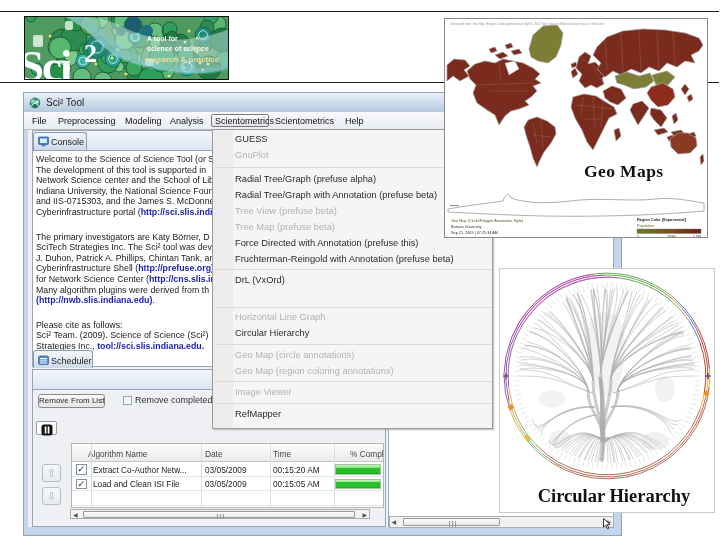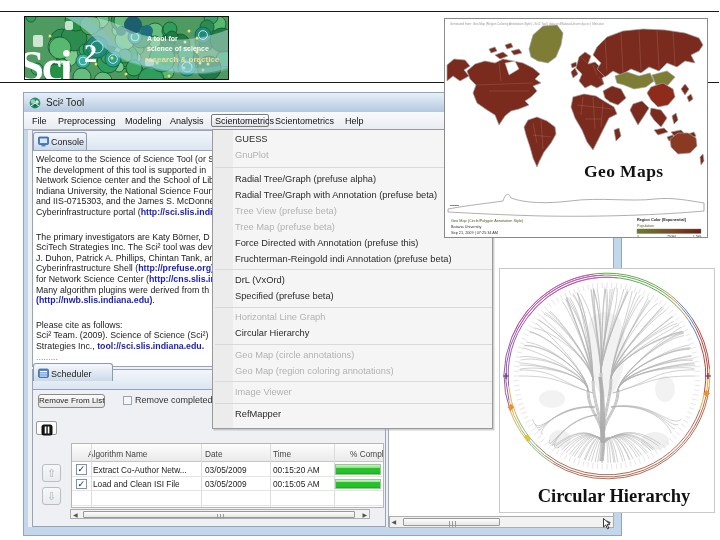--- a/index.html
+++ b/index.html
@@ -17,21 +17,21 @@
 .mb { position:absolute; top:115.5px; font-size:9px; color:#111; }
 #visbtn { left:211px; top:113.5px; width:58px; height:13px; border:1px solid #7a7a7a; border-radius:2px;
   background:linear-gradient(#fefefe,#e0e3e8); }
 #client { left:27.5px; top:130px; width:586px; height:397px; background:#f0f0f0; }
 .tabrow { background:linear-gradient(#f2f6fa,#dce6f1); border:1px solid #93a4bc; border-bottom:none; }
 #contabrow { left:31.5px; top:130px; width:354.5px; height:20px; }
 #conbody { left:31.5px; top:150px; width:354.5px; height:216.5px; background:#fff; border:1px solid #93a4bc; overflow:hidden; }
 .tab { position:absolute; border:1px solid #8a9cb4; border-bottom:none; border-radius:3px 3px 0 0;
   background:linear-gradient(#f6f8fb,#cdd9e8); font-size:9px; color:#222; }
 #contab { left:33px; top:131.5px; width:54px; height:18.5px; }
-#schedtab { left:33px; top:363px; width:80px; height:18px; }
+#schedtab { left:33px; top:350px; width:60px; height:18px; }
 .tabic { position:absolute; left:4px; top:3.5px; }
 .tabtx { position:absolute; left:17px; top:4.5px; }
 #contxt { position:absolute; left:3.5px; top:3px; width:180px; font-size:8.8px; line-height:10.6px; color:#1a1a1a; white-space:nowrap; overflow:hidden; }
 .cl { height:10.6px; }
 .cl.blank { height:14px; }
 .lk { color:#1a1eb2; }
 #schedtabrow { left:31.5px; top:369px; width:354.5px; height:19.5px; }
 #schedbody { left:31.5px; top:388.5px; width:354.5px; height:138.5px; background:#eef0f3; border:1px solid #93a4bc; }
 #rmbtn { left:38px; top:393.5px; width:67px; height:14px; border:1px solid #8a8a8a; border-radius:3px;
   background:linear-gradient(#fbfbfb,#e4e4e4); font-size:8px; color:#222; text-align:center; line-height:12px; white-space:nowrap; }
@@ -299,24 +299,23 @@
   <div class="abs" id="menu">
     <div id="menugutter"></div>
     <div class="mi" style="top:1.0px">GUESS</div>
       <div class="mi dis" style="top:17.0px">GnuPlot</div>
       <div class="msep" style="top:36.5px"></div>
       <div class="mi" style="top:40.5px">Radial Tree/Graph (prefuse alpha)</div>
       <div class="mi" style="top:56.5px">Radial Tree/Graph with Annotation (prefuse beta)</div>
       <div class="mi dis" style="top:72.5px">Tree View (prefuse beta)</div>
       <div class="mi dis" style="top:88.5px">Tree Map (prefuse beta)</div>
       <div class="mi" style="top:104.5px">Force Directed with Annotation (prefuse this)</div>
-      <div class="mi" style="top:120.5px">Fruchterman-Reingold indi Annotation (prefuse beta)</div>
+      <div class="mi" style="top:120.5px">Fruchterman-Reingold with Annotation (prefuse beta)</div>
       <div class="msep" style="top:139.2px"></div>
       <div class="mi" style="top:142.0px">DrL (VxOrd)</div>
-      <div class="mi" style="top:158.0px">Specified (prefuse beta)</div>
       <div class="msep" style="top:176.5px"></div>
       <div class="mi dis" style="top:179.0px">Horizontal Line Graph</div>
       <div class="mi" style="top:195.0px">Circular Hierarchy</div>
       <div class="msep" style="top:213.7px"></div>
       <div class="mi dis" style="top:216.5px">Geo Map (circle annotations)</div>
       <div class="mi dis" style="top:232.5px">Geo Map (region coloring annotations)</div>
       <div class="msep" style="top:251.2px"></div>
       <div class="mi dis" style="top:254.0px">Image Viewer</div>
       <div class="msep" style="top:272.7px"></div>
       <div class="mi" style="top:275.5px">RefMapper</div>

